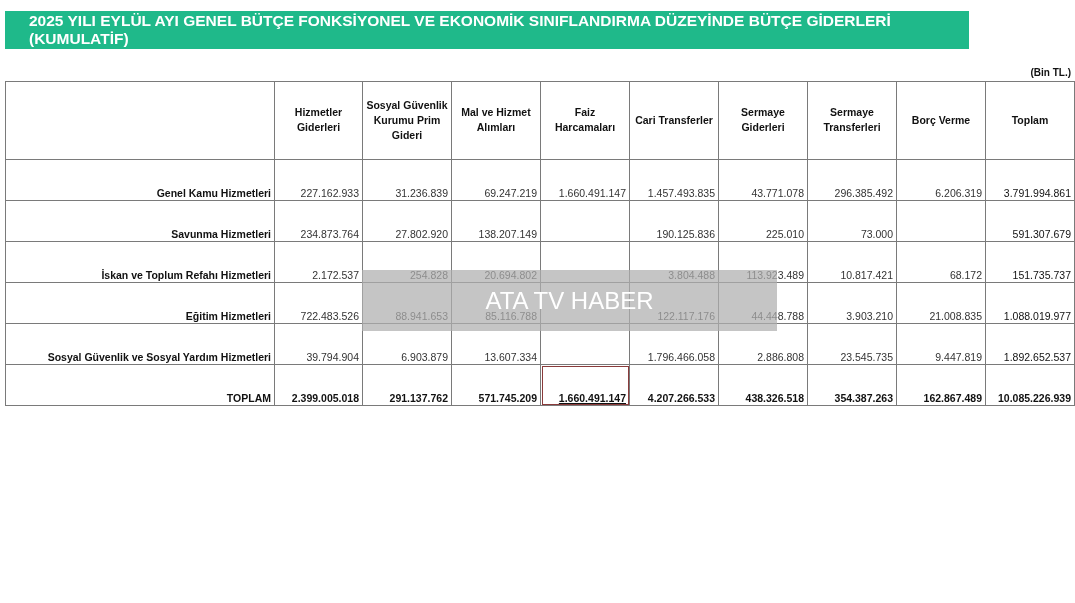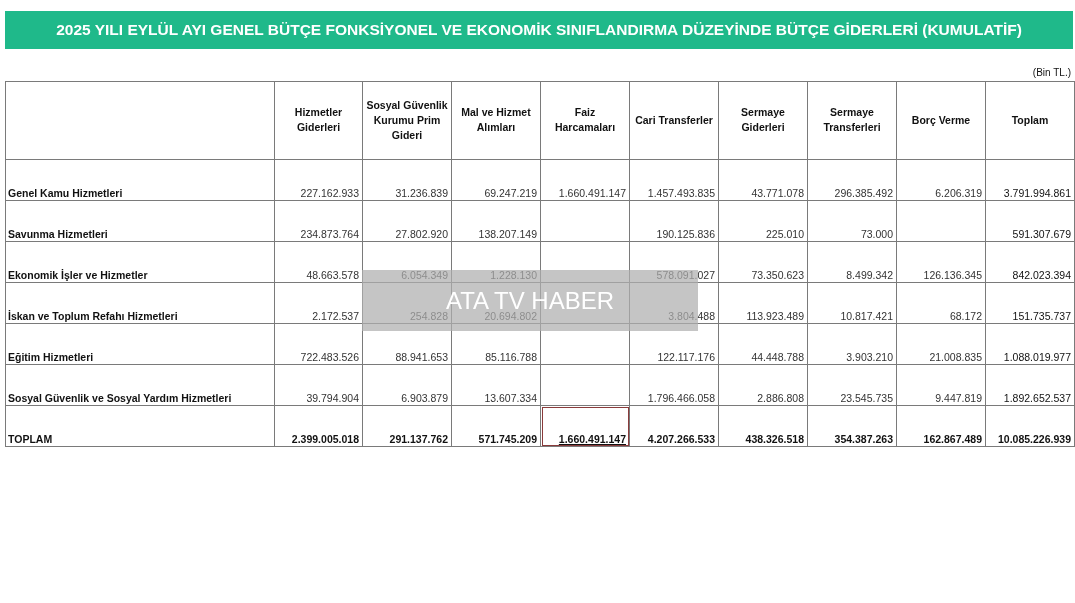--- a/index.html
+++ b/index.html
@@ -1,27 +1,27 @@
 <!DOCTYPE html>
 <html><head>
 <meta charset="utf-8">
 <style>
   html, body { margin:0; padding:0; background:#ffffff; }
   body { width:1075px; height:603px; position:relative; overflow:hidden; font-family:"Liberation Sans", sans-serif; color:#111; }
-  .title-bar { position:absolute; left:5px; top:11px; width:1068px; height:38px; background:#1fb98a; color:#fff; font-weight:bold; font-size:15.5px; display:flex; align-items:center; justify-content:center; letter-spacing:0; }
-  .unit { position:absolute; right:4px; top:67px; font-size:10px; font-weight:normal; }
+  .title-bar { position:absolute; left:5px; top:11px; width:940px; height:38px; background:#1fb98a; color:#fff; font-weight:bold; font-size:15.5px; display:flex; align-items:center; justify-content:center; letter-spacing:0;padding-left:24px; }
+  .unit { position:absolute; right:4px; top:67px; font-size:10px; font-weight:bold; }
   table { position:absolute; left:5px; top:81px; border-collapse:collapse; table-layout:fixed; width:1069px; font-size:10.5px; }
   td, th { border:1px solid #7a7a7a; padding:0 3px 1px 3px; }
   th { font-weight:bold; text-align:center; vertical-align:middle; height:76px; line-height:15px; font-size:10.5px; }
   td { height:39px; vertical-align:bottom; text-align:right; color:#333; }
-  td.label { text-align:left; font-weight:bold; color:#111; padding-left:2px; }
+  td.label { text-align:right; font-weight:bold; color:#111; padding-left:2px; }
   td.total { font-weight:normal; color:#111; }
   tr.sum td { font-weight:bold; color:#111; }
   td.highlight { outline:1px solid #8a3b3b; outline-offset:-2px; text-decoration:underline; }
-  .watermark { position:absolute; left:362px; top:270px; width:336px; height:61px; background:rgba(175,175,175,0.72); color:#fff; font-size:24px; display:flex; align-items:center; justify-content:center; box-sizing:border-box; }
+  .watermark { position:absolute; left:362px; top:270px; width:415px; height:61px; background:rgba(175,175,175,0.72); color:#fff; font-size:24px; display:flex; align-items:center; justify-content:center; box-sizing:border-box; }
 </style>
 </head>
 <body>
 
 <div class="title-bar">2025 YILI EYLÜL  AYI GENEL BÜTÇE FONKSİYONEL VE EKONOMİK SINIFLANDIRMA DÜZEYİNDE  BÜTÇE GİDERLERİ (KUMULATİF)</div>
 <div class="unit">(Bin TL.)</div>
 
 <table>
   <colgroup>
     <col style="width:269px">
@@ -68,32 +68,20 @@
         <td>27.802.920</td>
         <td>138.207.149</td>
         <td></td>
         <td>190.125.836</td>
         <td>225.010</td>
         <td>73.000</td>
         <td></td>
         <td class="total">591.307.679</td>
       </tr>
       <tr>
-        <td class="label">Ekonomik İşler ve Hizmetler</td>
-        <td>48.663.578</td>
-        <td>6.054.349</td>
-        <td>1.228.130</td>
-        <td></td>
-        <td>578.091.027</td>
-        <td>73.350.623</td>
-        <td>8.499.342</td>
-        <td>126.136.345</td>
-        <td class="total">842.023.394</td>
-      </tr>
-      <tr>
         <td class="label">İskan ve Toplum Refahı Hizmetleri</td>
         <td>2.172.537</td>
         <td>254.828</td>
         <td>20.694.802</td>
         <td></td>
         <td>3.804.488</td>
         <td>113.923.489</td>
         <td>10.817.421</td>
         <td>68.172</td>
         <td class="total">151.735.737</td>

